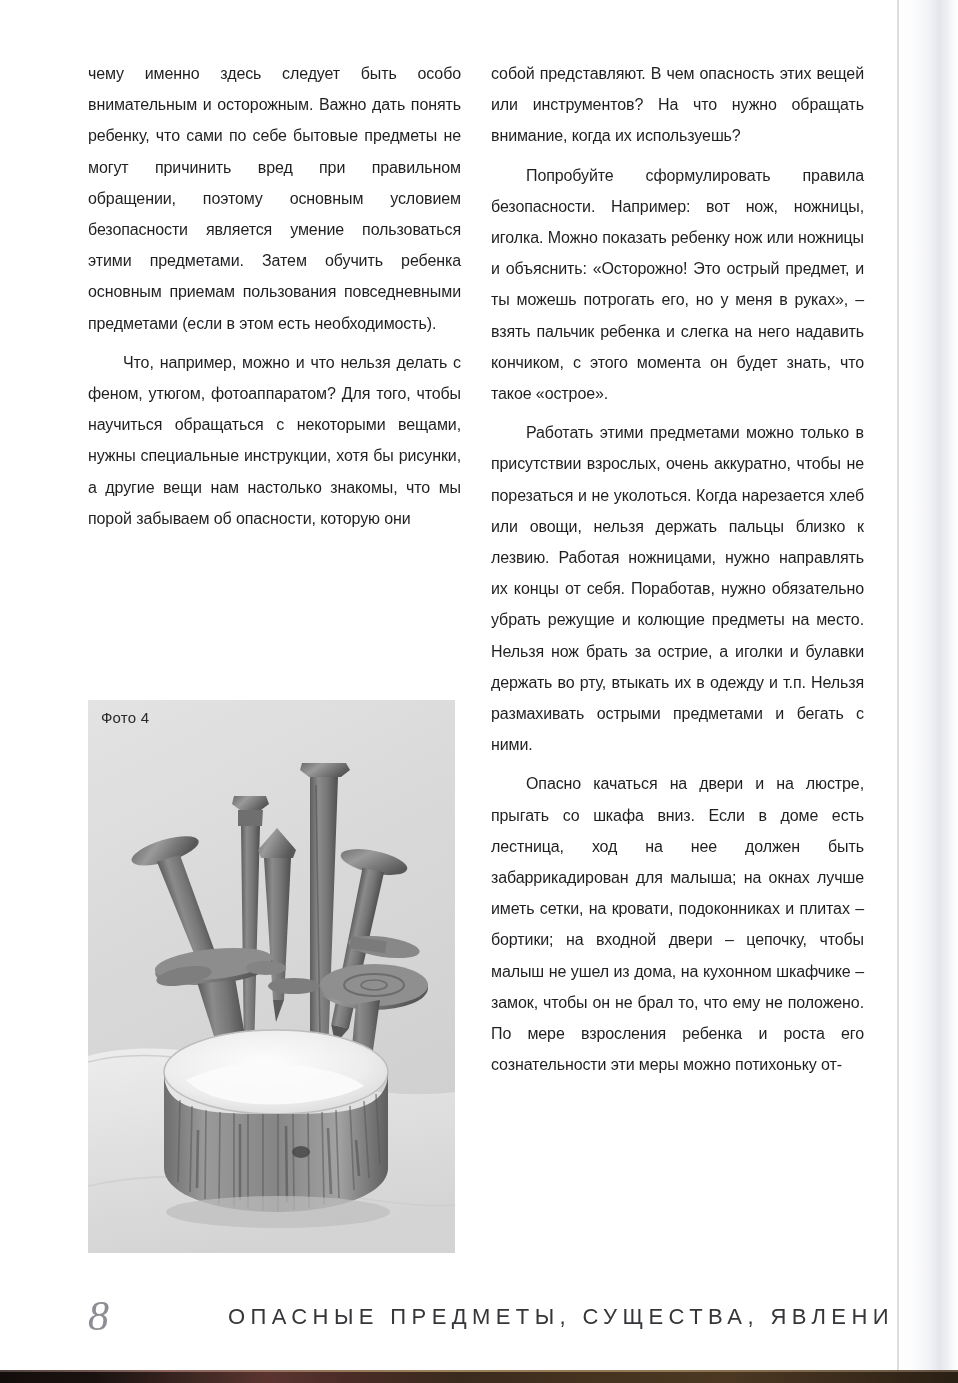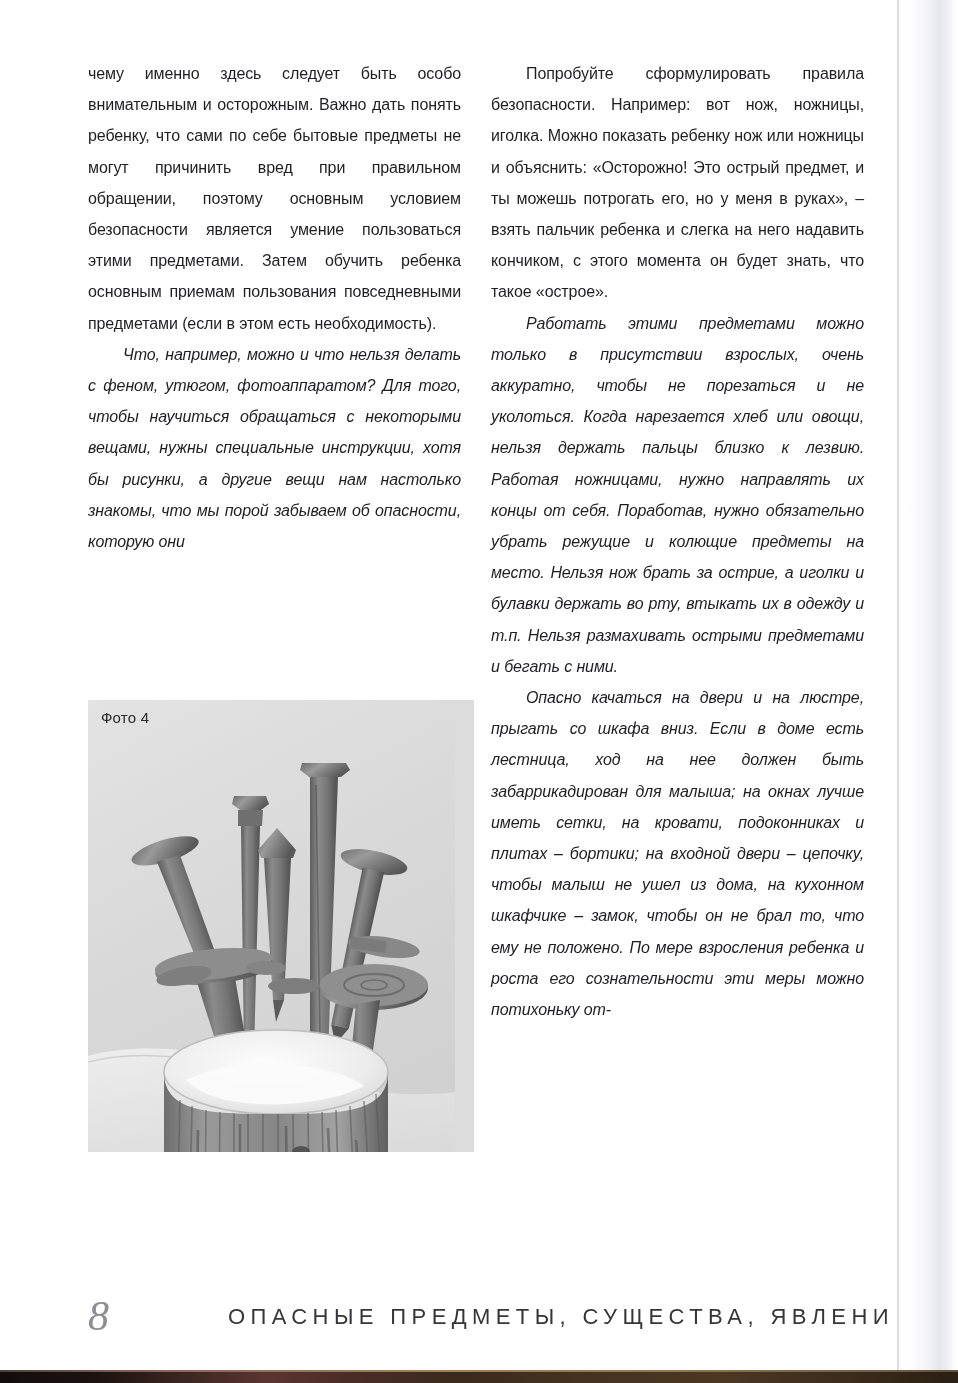--- a/index.html
+++ b/index.html
@@ -96,34 +96,32 @@
     text-align: justify;
     text-indent: 35px;
     letter-spacing: -0.1px;
     -webkit-hyphens: none;
     hyphens: none;
   }
   .col p.no-indent {
     text-indent: 0;
   }
   .col p + p {
-    margin-top: 0;
-    font-style: italic;
+    margin-top: 8px;
   }
 
   
   .photo-wrap {
     position: absolute;
     left: 88px;
     top: 700px;
     width: 367px;
-    height: 452px;
+    height: 553px;
     background: #dcdcdc;
     overflow: hidden;
-    padding-left: 19px;
   }
   .photo-caption {
     position: absolute;
     left: 13px;
     top: 9px;
     font-size: 15px;
     line-height: 18px;
     color: #2a2a2c;
     z-index: 6;
     letter-spacing: .2px;
@@ -172,20 +170,21 @@
 <div id="page">
 
   <div class="columns">
 
     <div class="col">
       <p class="no-indent">чему именно здесь следует быть особо внимательным и осторожным. Важно дать понять ребенку, что сами по себе бытовые предметы не могут причинить вред при правильном обращении, поэтому основным условием безопасности является умение пользоваться этими предметами. Затем обучить ребенка основным приемам пользования повседневными предметами (если в этом есть необходимость).</p>
       <p>Что, например, можно и что нельзя делать с феном, утюгом, фотоаппаратом? Для того, чтобы научиться обращаться с некоторыми вещами, нужны специальные инструкции, хотя бы рисунки, а другие вещи нам настолько знакомы, что мы порой забываем об опасности, которую они</p>
     </div>
 
     <div class="col">
+      <p class="no-indent">собой представляют. В чем опасность этих вещей или инструментов? На что нужно обращать внимание, когда их используешь?</p>
       <p>Попробуйте сформулировать правила безопасности. Например: вот нож, ножницы, иголка. Можно показать ребенку нож или ножницы и объяснить: «Осторожно! Это острый предмет, и ты можешь потрогать его, но у меня в руках», – взять пальчик ребенка и слегка на него надавить кончиком, с этого момента он будет знать, что такое «острое».</p>
       <p>Работать этими предметами можно только в присутствии взрослых, очень аккуратно, чтобы не порезаться и не уколоться. Когда нарезается хлеб или овощи, нельзя держать пальцы близко к лезвию. Работая ножницами, нужно направлять их концы от себя. Поработав, нужно обязательно убрать режущие и колющие предметы на место. Нельзя нож брать за острие, а иголки и булавки держать во рту, втыкать их в одежду и т.п. Нельзя размахивать острыми предметами и бегать с ними.</p>
       <p>Опасно качаться на двери и на люстре, прыгать со шкафа вниз. Если в доме есть лестница, ход на нее должен быть забаррикадирован для малыша; на окнах лучше иметь сетки, на кровати, подоконниках и плитах – бортики; на входной двери – цепочку, чтобы малыш не ушел из дома, на кухонном шкафчике – замок, чтобы он не брал то, что ему не положено. По мере взросления ребенка и роста его сознательности эти меры можно потихоньку от-</p>
     </div>
 
   </div>
 
   <div class="photo-wrap">
 
     <svg class="photo-svg" viewBox="0 0 367 553" preserveAspectRatio="none">

